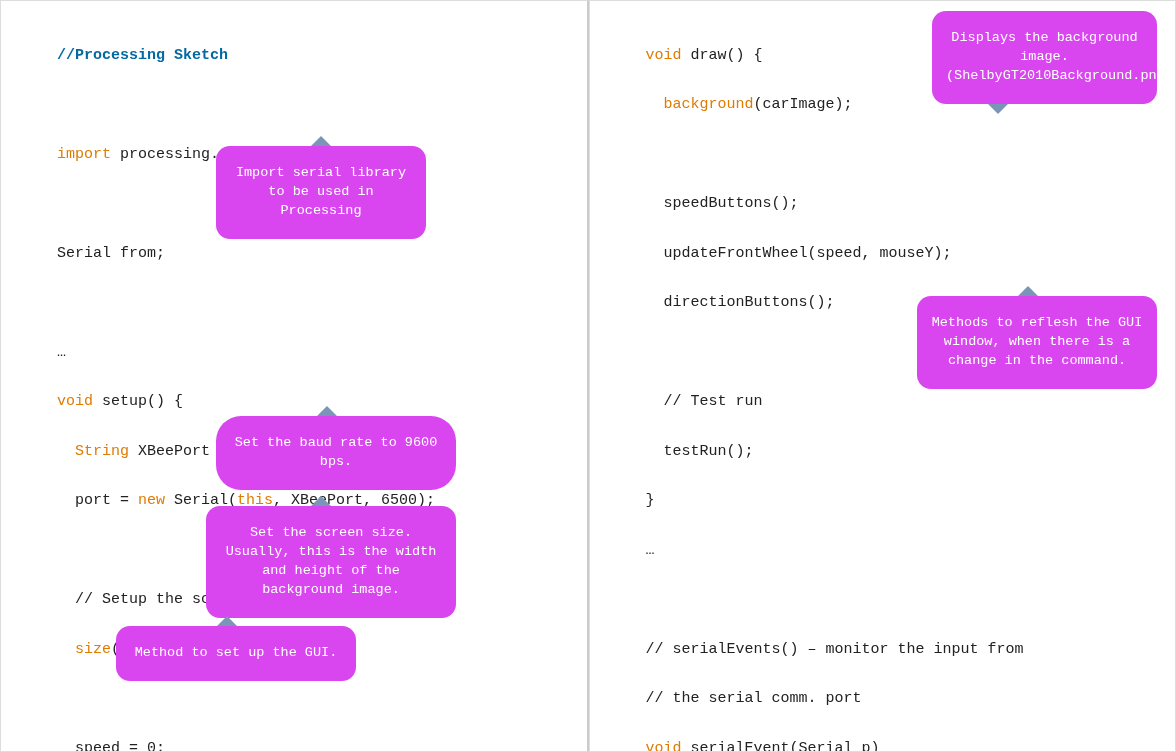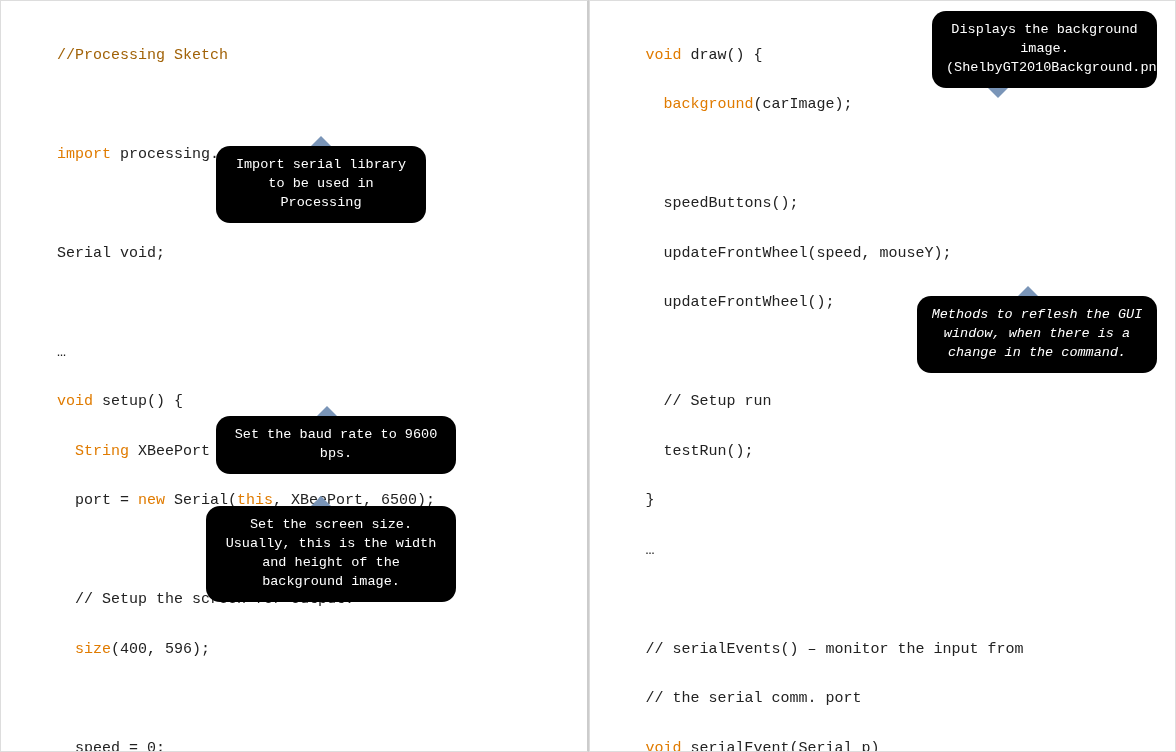--- a/index.html
+++ b/index.html
@@ -26,24 +26,24 @@
       font-size: 15px;
       line-height: 1.65;
       white-space: pre;
       color: #222;
     }
     .kw-orange { color: #e07b00; font-weight: normal; }
 
     
     .bubble {
       position: absolute;
-      background: #000000;
+      background: #d946ef;
       color: #fff;
       border-radius: 14px;
-      padding: 10px 14px;
+      padding: 18px 14px;
       font-size: 13.5px;
       font-family: 'Courier New', Courier, monospace;
       text-align: center;
       line-height: 1.4;
       z-index: 10;
     }
     
     .bubble::before {
       content: '';
       position: absolute;
@@ -54,86 +54,91 @@
       top: -20px;
       left: 50%;
       transform: translateX(-50%);
     }
   </style>
 </head>
 <body>
 
 <div class="panel panel-left">
   <div class="code-block">
-    <span style="color:#a16207;">//Processing Sketch</span><br>
+    <span style="color:#0369a1;font-weight:bold;">//Processing Sketch</span><br>
     <br>
     <span class="kw-orange">import</span><span> processing.serial.*;</span><br>
     <br>
-    <span>Serial void;</span><br>
+    <span>Serial from;</span><br>
     <br>
     <span>…</span><br>
     <span class="kw-orange">void</span><span> setup() {</span><br>
     <span class="kw-orange">  String</span><span> XBeePort = Serial.</span><span class="kw-orange">list</span><span>()[0];</span><br>
     <span>  port = </span><span class="kw-orange">new</span><span> Serial(</span><span class="kw-orange">this</span><span>, XBeePort, 6500);</span><br>
     <br>
     <span>  // Setup the screen for output.</span><br>
     <span class="kw-orange">  size</span><span>(400, 596);</span><br>
     <br>
     <span>  speed = 0;</span><br>
     <br>
     <br>
   </div>
 
   <div class="bubble arrow-up" style="top:145px; left:215px; width:210px;font-family:Liberation Mono, monospace;">
     <span>Import serial library to be used in Processing</span>
   </div>
 
-  <div class="bubble" style="top:415px; left:215px; width:240px;">
+  <div class="bubble" style="top:415px; left:215px; width:240px;border-radius:25px;">
     <span>Set the baud rate to 9600 bps.</span>
     
     <span style="position:absolute; top:-20px; left:42%; width:0; height:0; border:10px solid transparent; border-bottom-color:#7a95b8;"></span>
   </div>
 
   <div class="bubble" style="top:505px; left:205px; width:250px;">
     <span>Set the screen size. Usually, this is the width and height of the background image.</span>
     
     <span style="position:absolute; top:-20px; left:42%; width:0; height:0; border:10px solid transparent; border-bottom-color:#7a95b8;"></span>
   </div>
 
+  <div class="bubble" style="top:625px; left:115px; width:240px;">
+    <span>Method to set up the GUI.</span>
+    
+    <span style="position:absolute; top:-20px; left:42%; width:0; height:0; border:10px solid transparent; border-bottom-color:#7a95b8;"></span>
+  </div>
 </div>
 
 <div class="panel panel-right" style="position:relative; flex:1; padding:18px 20px;">
 
   <div class="bubble" style="top:10px; right:18px; width:225px; left:auto; position:absolute;">
     <span>Displays the background image. (ShelbyGT2010Background.png)</span>
     
     <span style="position:absolute; bottom:-20px; left:25%; width:0; height:0; border:10px solid transparent; border-top-color:#7a95b8;"></span>
   </div>
 
   <div class="code-block">
     <span class="kw-orange">void</span><span> draw() {</span><br>
     <span class="kw-orange">  background</span><span>(carImage);</span><br>
     <br>
     <span>  speedButtons();</span><br>
     <span>  updateFrontWheel(speed, mouseY);</span><br>
-    <span>  updateFrontWheel();</span><br>
+    <span>  directionButtons();</span><br>
     <br>
-    <span>  // Setup run</span><br>
+    <span>  // Test run</span><br>
     <span>  testRun();</span><br>
     <span>}</span><br>
     <span>…</span><br>
     <br>
     <span>// serialEvents() – monitor the input from</span><br>
     <span>// the serial comm. port</span><br>
     <span class="kw-orange">void</span><span> serialEvent(Serial p)</span><br>
     <br>
     <br>
     <br>
     <br>
   </div>
 
-  <div class="bubble" style="top:295px; right:18px; left:auto; position:absolute; width:240px;font-style:italic;">
+  <div class="bubble" style="top:295px; right:18px; left:auto; position:absolute; width:240px;">
     <span>Methods to reflesh the GUI window, when there is a change in the command.</span>
     
     <span style="position:absolute; top:-20px; left:42%; width:0; height:0; border:10px solid transparent; border-bottom-color:#7a95b8;"></span>
   </div>
 
 </div>
 
 </body></html>

